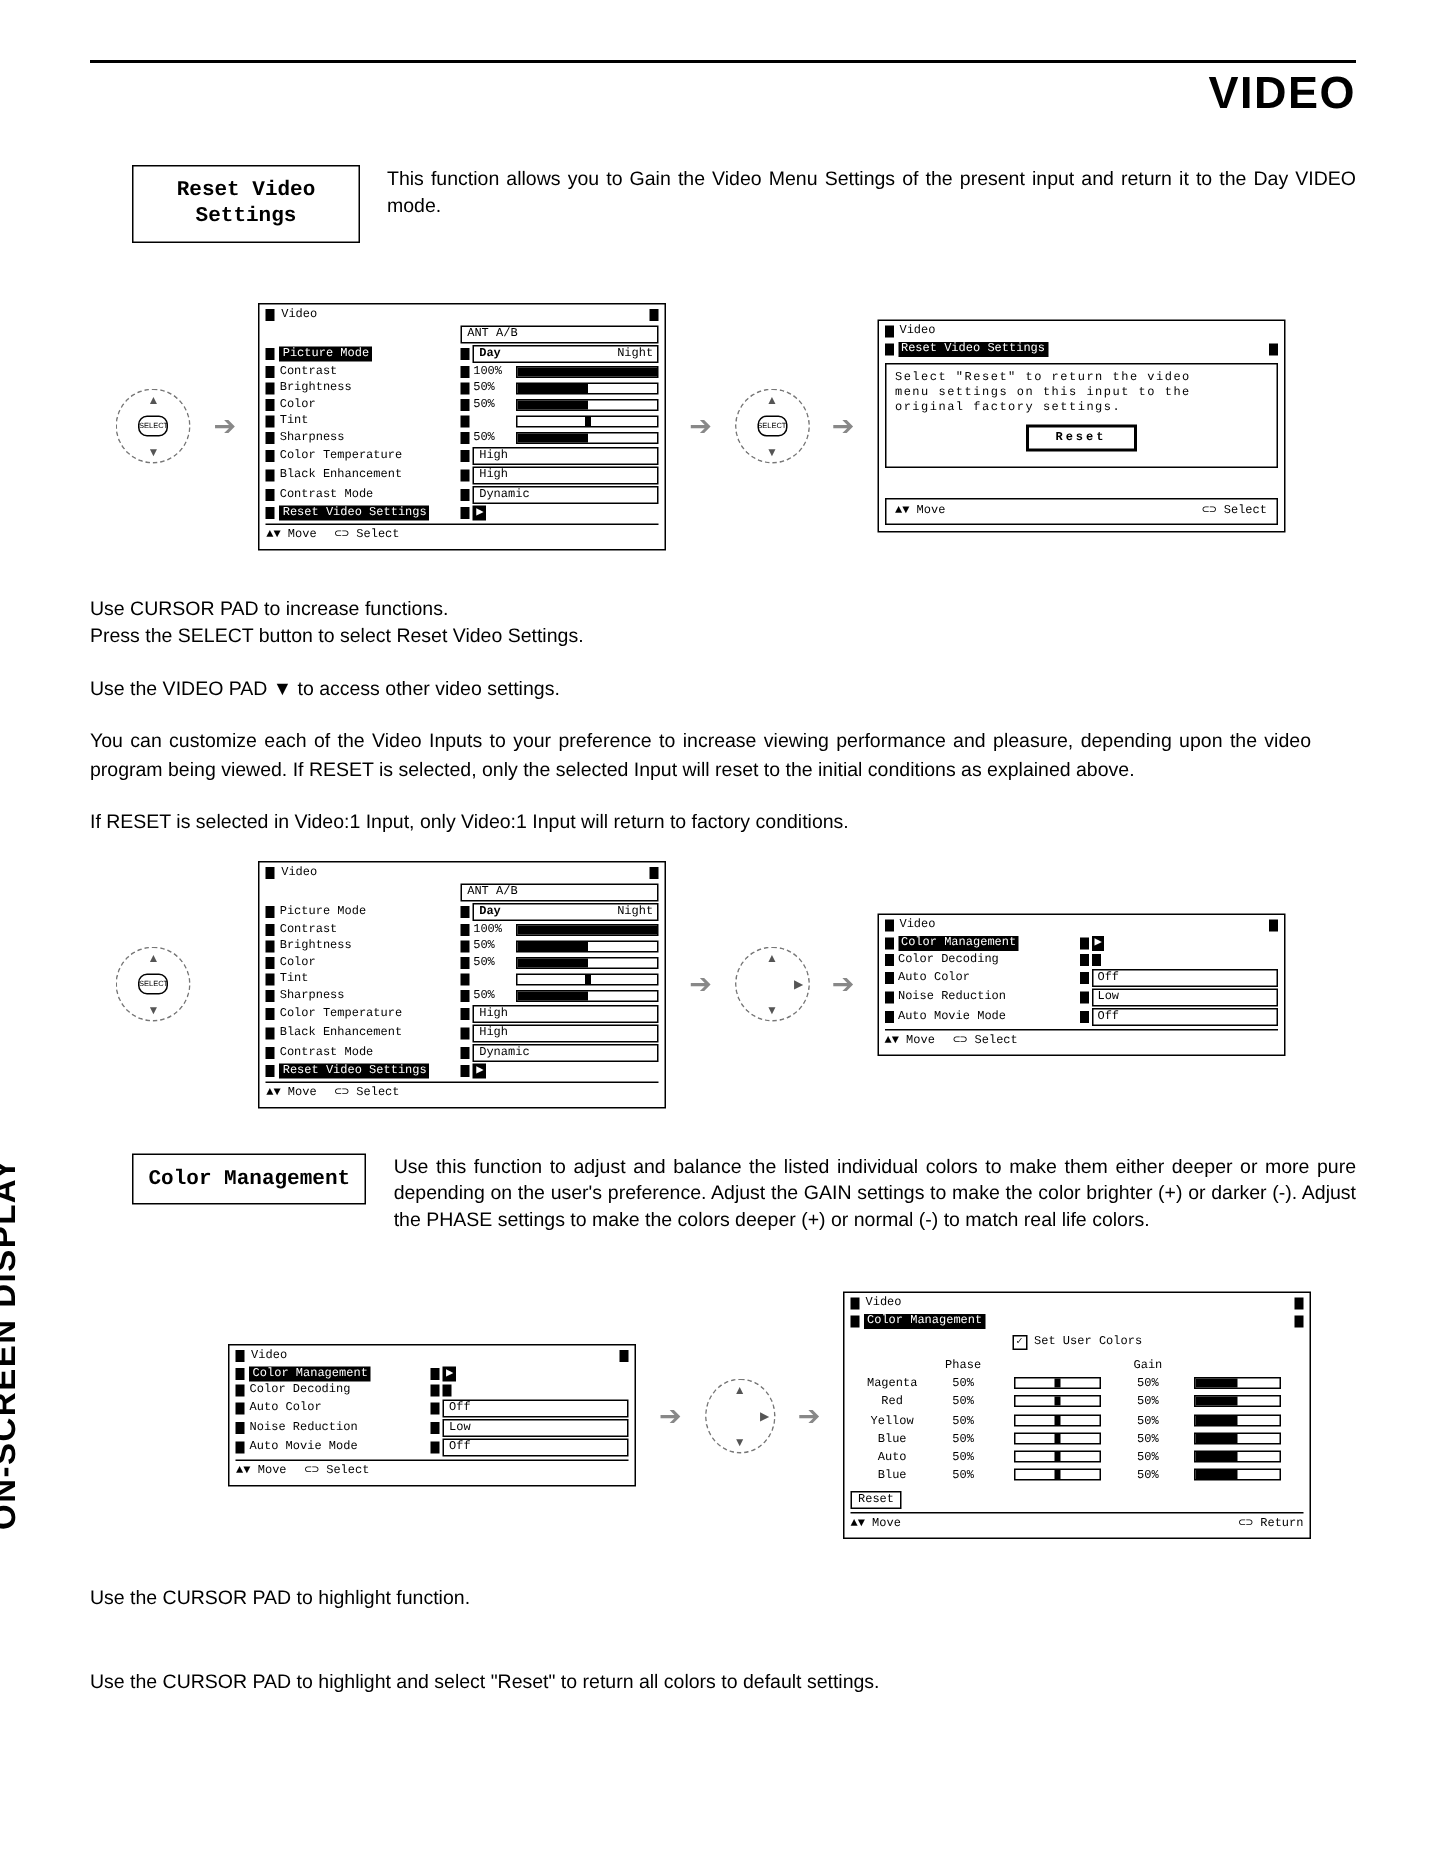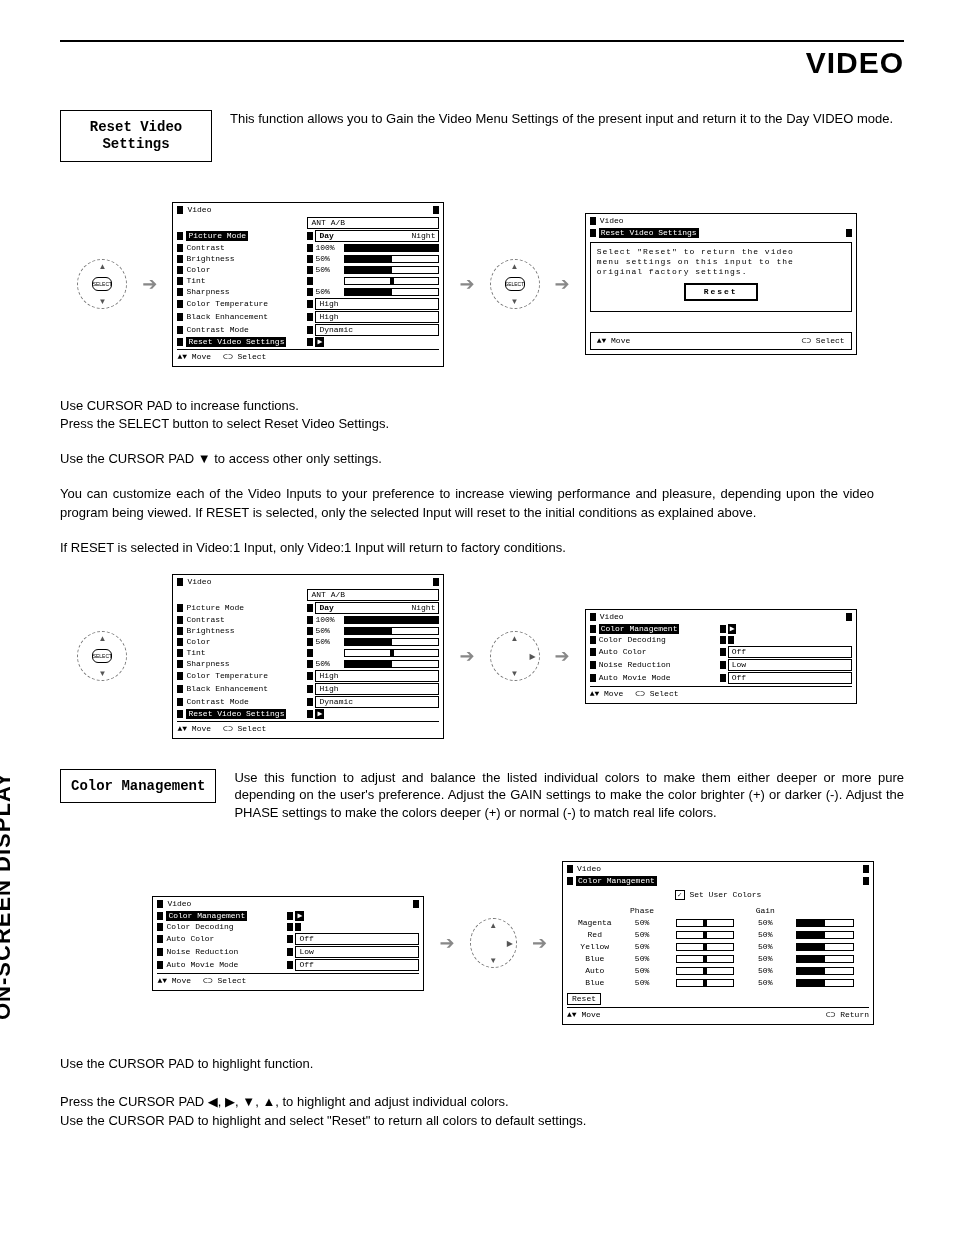--- a/index.html
+++ b/index.html
@@ -36,20 +36,21 @@
   }
   .label-box {
     border: 1px solid #000;
     padding: 8px 10px;
     font-family: "Courier New", monospace;
     font-weight: bold;
     font-size: 14px;
     text-align: center;
     min-width: 130px;
     line-height: 1.2;
+    margin-left: 28px;
   }
   .desc-text {
     font-size: 13px;
     line-height: 1.35;
     margin-left: 18px;
     flex: 1;
     text-align: justify;
   }
   .menus-row {
     display: flex;
@@ -433,21 +434,21 @@
           <span style="margin-left:auto"><span class="sym">⊂⊃</span> <span>Select</span></span>
         </div>
       </div>
     </div>
   </div>
 
   <div class="body-text">
     <span>Use CURSOR PAD to increase functions.</span><br>
     <span>Press the SELECT button to select Reset Video Settings.</span>
   </div>
-  <div class="body-text">Use the CURSOR PAD ▼ to access other only settings.</div>
+  <div class="body-text">Use the VIDEO PAD ▼ to access other video settings.</div>
   <div class="body-text">You can customize each of the Video Inputs to your preference to increase viewing performance and pleasure, depending upon the video program being viewed. If RESET is selected, only the selected Input will reset to the initial conditions as explained above.</div>
   <div class="body-text">If RESET is selected in Video:1 Input, only Video:1 Input will return to factory conditions.</div>
 
   <div class="menus-row">
     <div class="remote">
       <span class="tr" style="top:2px;left:50%;transform:translateX(-50%)">▲</span>
       <span class="tr" style="bottom:2px;left:50%;transform:translateX(-50%)">▼</span>
       <div class="btn-center">SELECT</div>
     </div>
     <div class="arrow" style="visibility:hidden">➔</div>
@@ -812,19 +813,19 @@
           </table><div style="border:1px solid #000;display:inline-block;padding:0 4px;margin-top:3px">Reset</div><div class="osd-foot">
             <span><span class="sym">▲▼</span> Move</span>
             <span style="margin-left:auto"><span class="sym">⊂⊃</span> Return</span>
           </div></div>
     </div>
   </div>
 
   <div class="body-text" style="margin-top:8px">
     <span>Use the CURSOR PAD to highlight function.</span><br>
     <br>
-    <span>Press  the CURSOR PAD ◀, ▶, ▼, ▲, to highlight and adjust individual colors.</span><br>
+    <br>
     <span>Use  the CURSOR PAD to highlight and select "Reset" to return all colors to default settings.</span>
   </div>
 
 
   <div class="side-label" style="top:1020px">ON-SCREEN DISPLAY</div>
 </div>
 
 </body></html>

